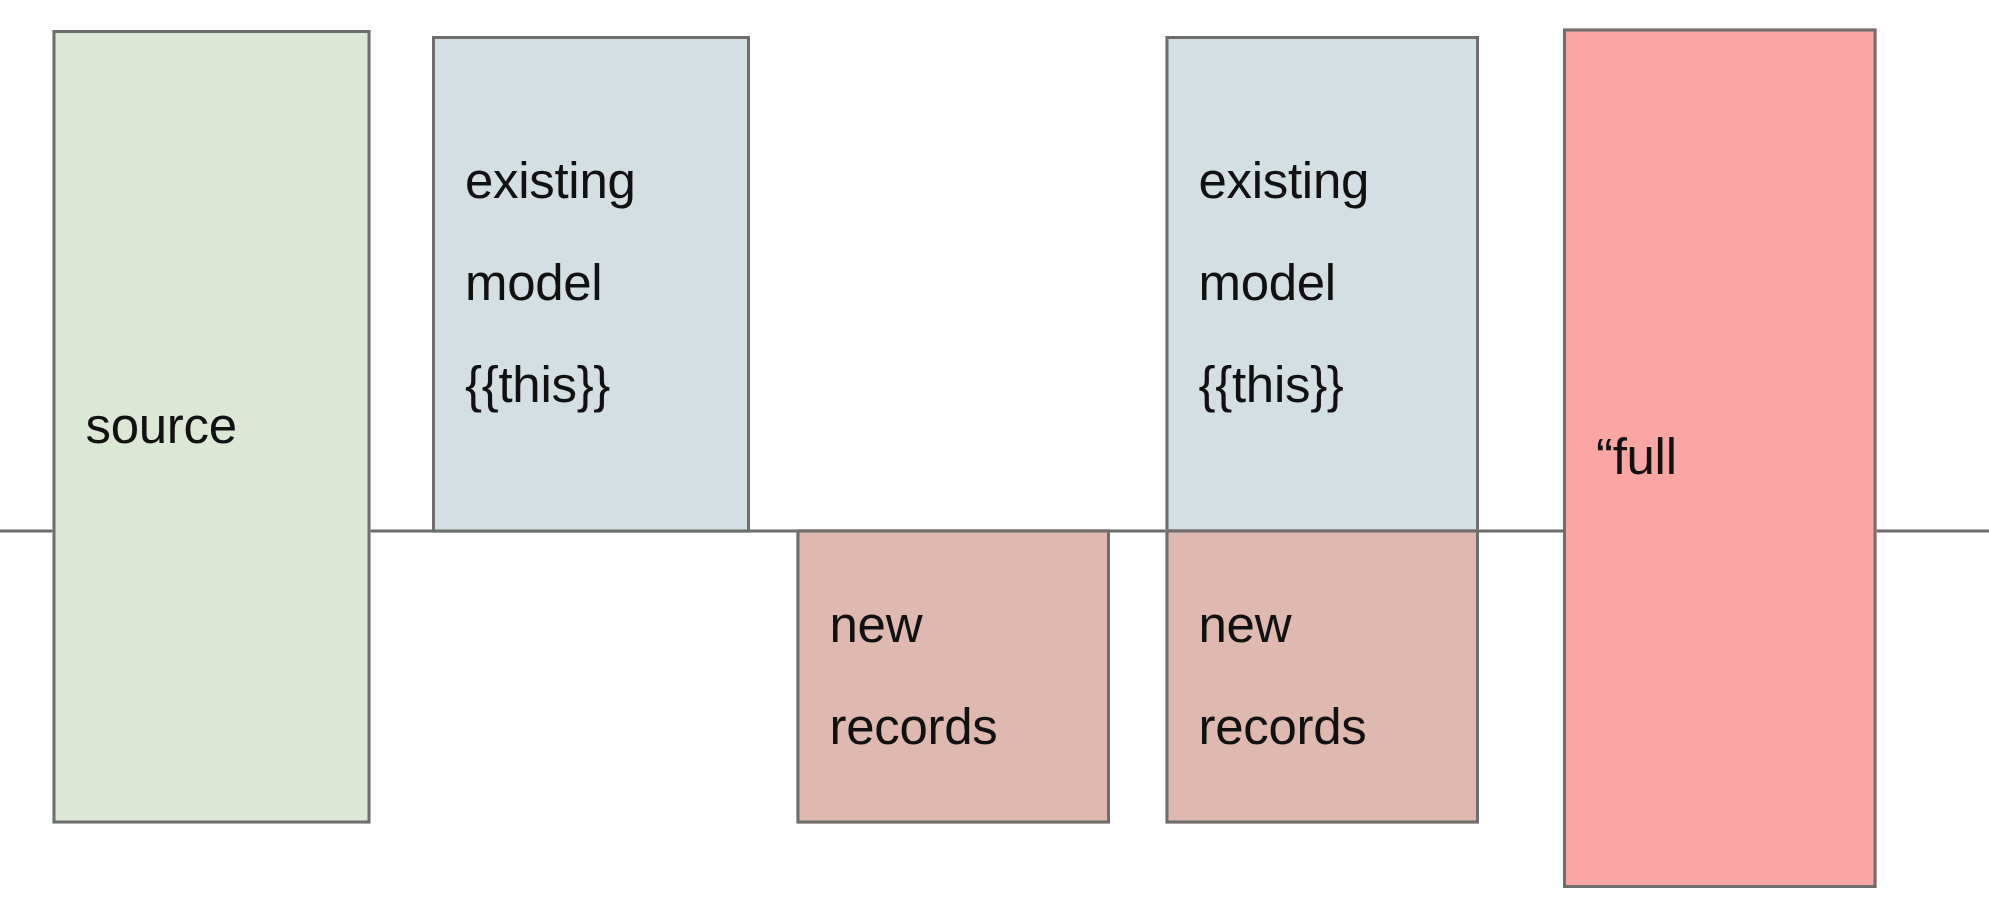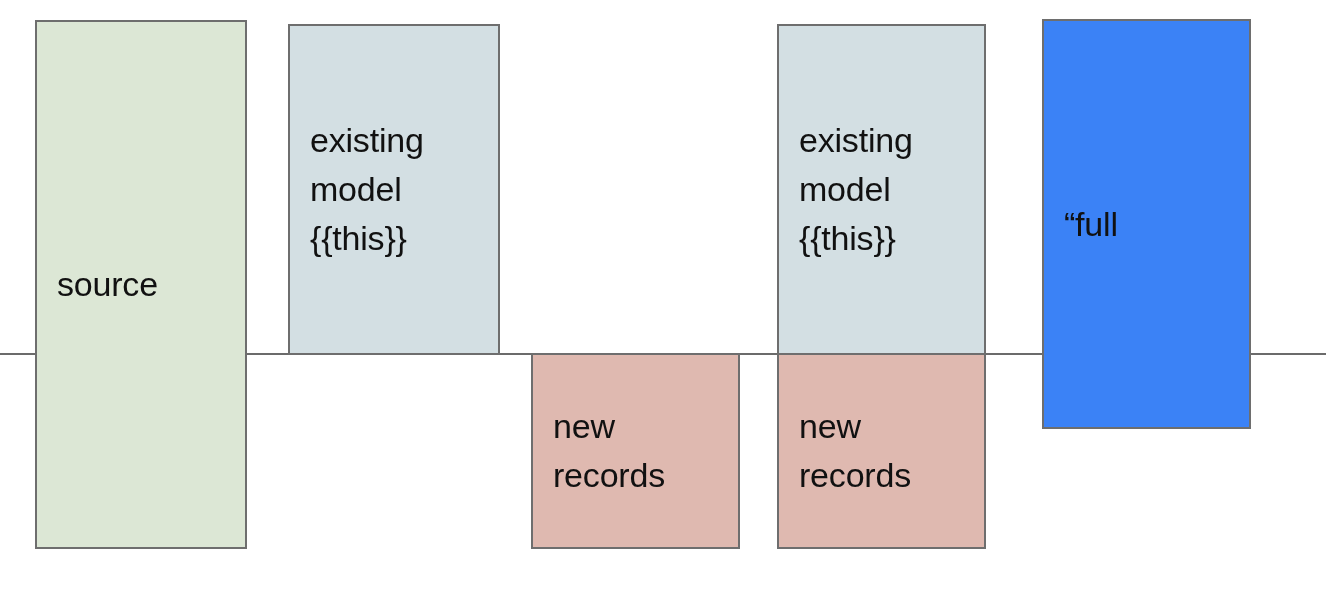--- a/index.html
+++ b/index.html
@@ -25,20 +25,21 @@
   .node {
     position: absolute;
     box-sizing: border-box;
     border: 2px solid #6e6e6e;
     display: flex;
     flex-direction: column;
     justify-content: center;
     align-items: flex-start;
     padding-left: 20px;
     padding-right: 10px;
+    gap: 19px;
   }
   .node .line {
     display: block;
     font-size: 34px;
     line-height: 49px;
     color: #111111;
     letter-spacing: -0.2px;
     white-space: pre;
   }
   .node.center-text {
@@ -71,17 +72,17 @@
     <span class="line" style="color: rgb(17, 17, 17);">existing</span>
     <span class="line" style="color: rgb(17, 17, 17);">model</span>
     <span class="line" style="color: rgb(17, 17, 17);">{{this}}</span>
   </div>
 
   <div class="node center-text" style="left: 777px; top: 353px; width: 209px; height: 196px; background: rgb(223, 185, 176); border-color: rgb(110, 110, 110);">
     <span class="line" style="color: rgb(17, 17, 17);">new</span>
     <span class="line" style="color: rgb(17, 17, 17);">records</span>
   </div>
 
-  <div class="node center-text" style="left: 1042px; top: 19px; width: 209px; height: 410px; background: #3b82f6; border-color: rgb(110, 110, 110);">
+  <div class="node center-text" style="left: 1042px; top: 19px; width: 209px; height: 573px; background: #fca5a5; border-color: rgb(110, 110, 110);">
     <span class="line" style="color: rgb(17, 17, 17);">“full</span>
   </div>
 
 </div>
 
 </body></html>

